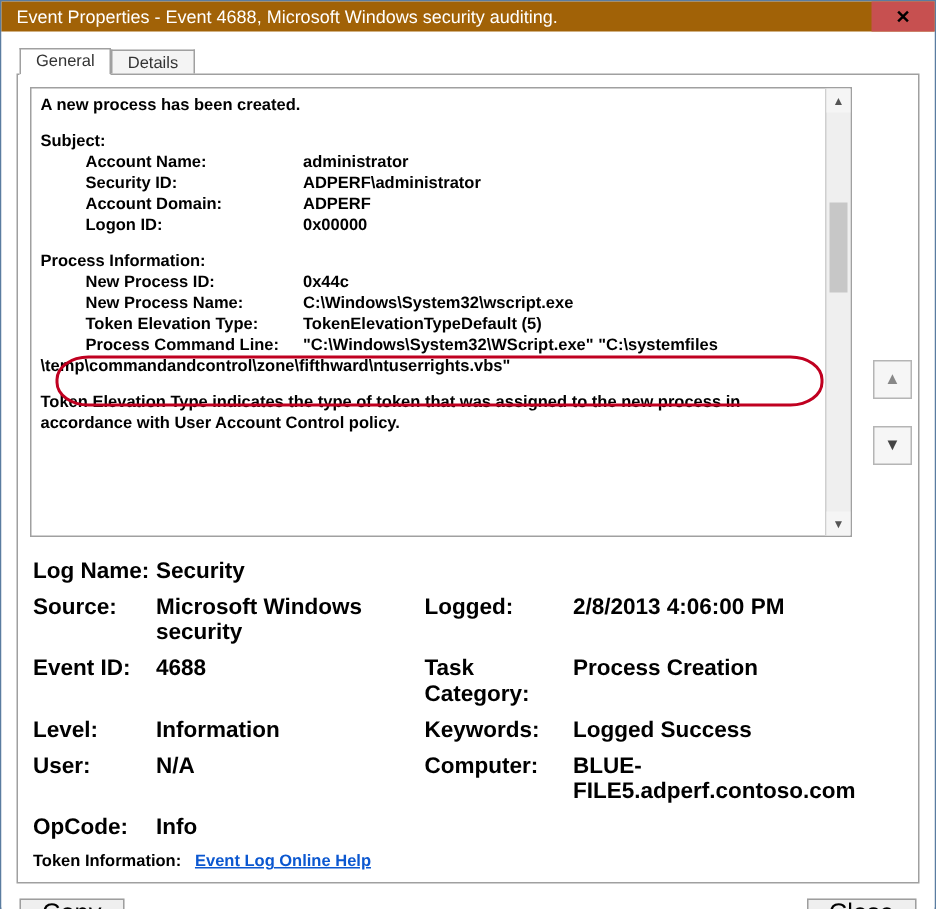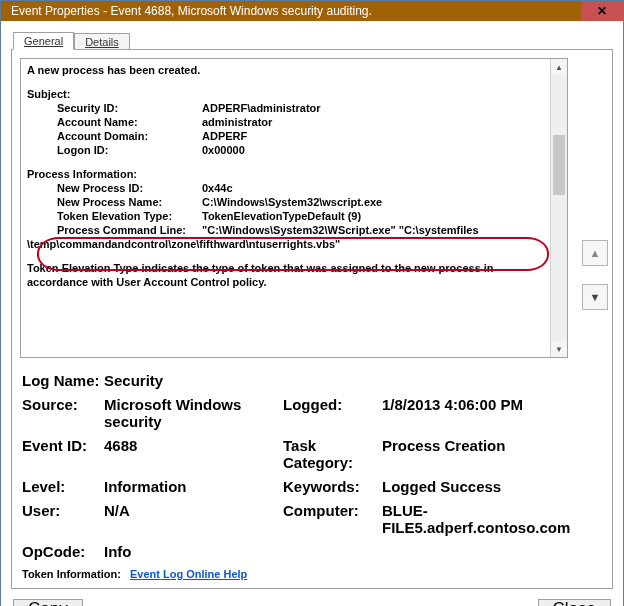--- a/index.html
+++ b/index.html
@@ -2,21 +2,21 @@
 <html><head>
 <meta charset="utf-8">
 <style>
   html,body{margin:0;padding:0;font-family:"Segoe UI",Tahoma,sans-serif;font-size:11px;background:#fff;color:#000;}
   .window{width:624px;height:606px;box-sizing:border-box;border:1px solid #5a7ca0;background:#fff;display:flex;flex-direction:column;}
   .titlebar{height:26px;background:#a16207;color:#fff;display:flex;align-items:center;padding:0 0 0 10px;font-size:12px;position:relative;}
   .titlebar .title-text{flex:1;white-space:nowrap;overflow:hidden;}
   .close-btn{width:42px;height:20px;background:#c75050;color:#000;display:flex;align-items:center;justify-content:center;font-weight:bold;font-family:Arial;margin-right:0;}
   .client{flex:1;background:#fff;padding:8px 10px 10px 10px;display:flex;flex-direction:column;box-sizing:border-box;}
   .tab-strip{display:flex;align-items:flex-end;height:20px;margin-left:2px;}
-  .tab{border:1px solid #a0a0a0;border-bottom:none;background:#f4f4f4;padding:2px 10px 2px 10px;font-size:11px;margin-right:0px;position:relative;top:1px;color:#333;text-decoration:underline;}
+  .tab{border:1px solid #a0a0a0;border-bottom:none;background:#f4f4f4;padding:2px 10px 2px 10px;font-size:11px;margin-right:0px;position:relative;top:1px;color:#333;}
   .tab.active{background:#fff;border-bottom:1px solid #fff;z-index:2;}
   .tab-panel{border:1px solid #a0a0a0;flex:1;background:#fff;padding:8px 8px 8px 8px;display:flex;flex-direction:column;box-sizing:border-box;position:relative;font-weight:bold;}
   .scroll-pane{border:1px solid #a0a0a0;height:300px;box-sizing:border-box;padding:4px 2px 4px 6px;overflow:hidden;position:relative;margin-right:36px;}
   .scroll-pane .content{font-size:11px;line-height:14px;}
   .kv-row{display:flex;}
   .kv-row .indent{width:30px;flex:none;}
   .kv-row .k{width:145px;flex:none;}
   .kv-row .v{flex:1;}
   .section-head{margin-top:6px;}
   .highlight-oval{position:absolute;left:16px;right:18px;top:178px;height:30px;border:2px solid #c00020;border-radius:22px/16px;pointer-events:none;}
@@ -56,27 +56,27 @@
 
     <div class="tab-panel">
 
       <div class="scroll-pane">
         <div class="content">
           <div>A new process has been created.</div>
           <div style="height:10px"></div>
           <div class="section-head" style="margin-top:0">Subject:</div>
           <div class="kv-row">
               <span class="indent"></span>
-              <span class="k">Security ID:</span>
-              <span class="v">ADPERF\administrator</span>
+              <span class="k">Account Name:</span>
+              <span class="v">administrator</span>
             </div>
           <div class="kv-row">
               <span class="indent"></span>
-              <span class="k">Account Name:</span>
-              <span class="v">administrator</span>
+              <span class="k">Security ID:</span>
+              <span class="v">ADPERF\administrator</span>
             </div>
           <div class="kv-row">
               <span class="indent"></span>
               <span class="k">Account Domain:</span>
               <span class="v">ADPERF</span>
             </div>
           <div class="kv-row">
               <span class="indent"></span>
               <span class="k">Logon ID:</span>
               <span class="v">0x00000</span>
@@ -89,21 +89,21 @@
               <span class="v">0x44c</span>
             </div>
           <div class="kv-row">
               <span class="indent"></span>
               <span class="k">New Process Name:</span>
               <span class="v">C:\Windows\System32\wscript.exe</span>
             </div>
           <div class="kv-row">
               <span class="indent"></span>
               <span class="k">Token Elevation Type:</span>
-              <span class="v">TokenElevationTypeDefault (9)</span>
+              <span class="v">TokenElevationTypeDefault (5)</span>
             </div>
           <div class="kv-row">
               <span class="indent"></span>
               <span class="k">Process Command Line:</span>
               <span class="v">"C:\Windows\System32\WScript.exe" "C:\systemfiles</span>
             </div>
           <div class="wrap-line">\temp\commandandcontrol\zone\fifthward\ntuserrights.vbs"</div>
           <div style="height:10px"></div>
           <div style="padding-right:12px;">Token Elevation Type indicates the type of token that was assigned to the new process in accordance with User Account Control policy.</div>
         </div>
@@ -132,21 +132,21 @@
           </div>
       </div>
 
       <div class="meta-grid">
         <div class="lbl">Log Name:</div>
         <div class="val" style="grid-column:2 / span 3">Security</div>
 
         <div class="lbl">Source:</div>
         <div class="val">Microsoft Windows security</div>
         <div class="lbl">Logged:</div>
-        <div class="val">1/8/2013 4:06:00 PM</div>
+        <div class="val">2/8/2013 4:06:00 PM</div>
 
         <div class="lbl">Event ID:</div>
         <div class="val">4688</div>
         <div class="lbl">Task Category:</div>
         <div class="val">Process Creation</div>
 
         <div class="lbl">Level:</div>
         <div class="val">Information</div>
         <div class="lbl">Keywords:</div>
         <div class="val">Logged Success</div>

